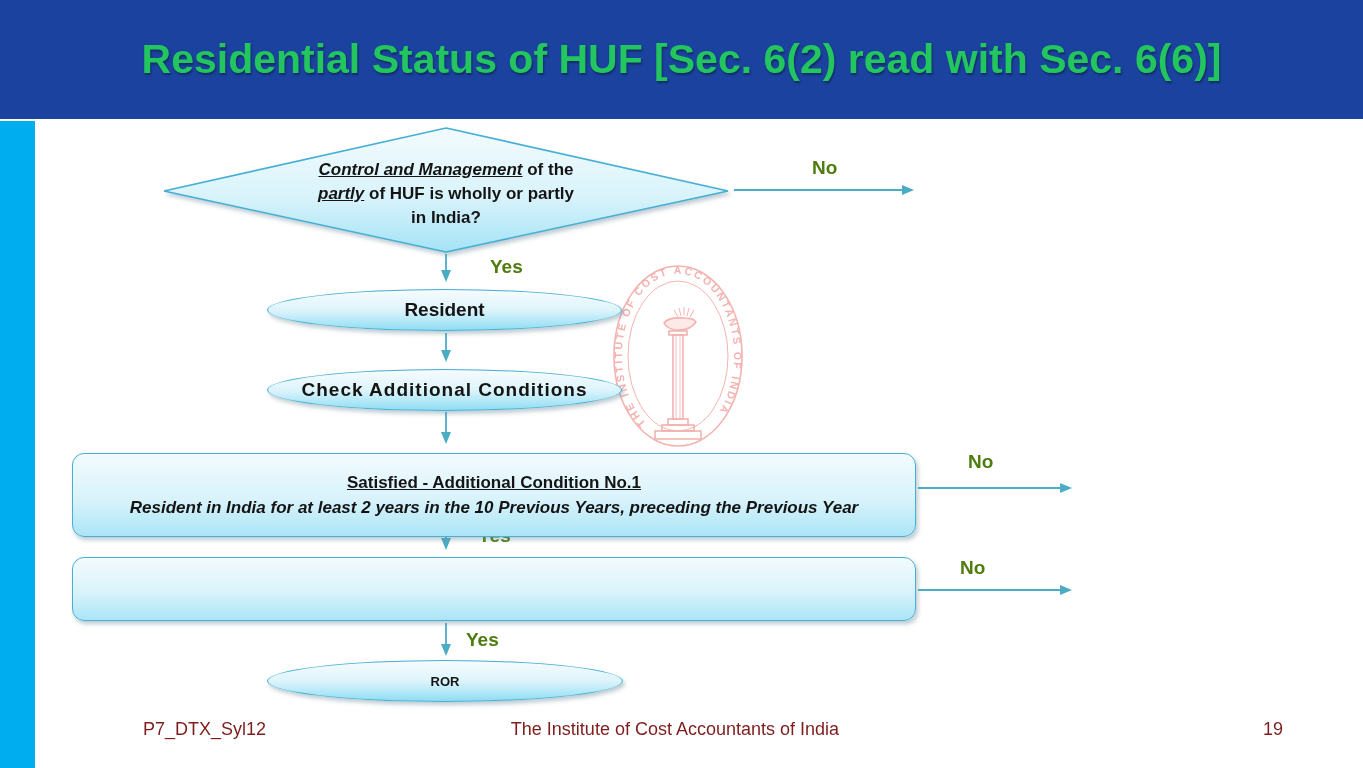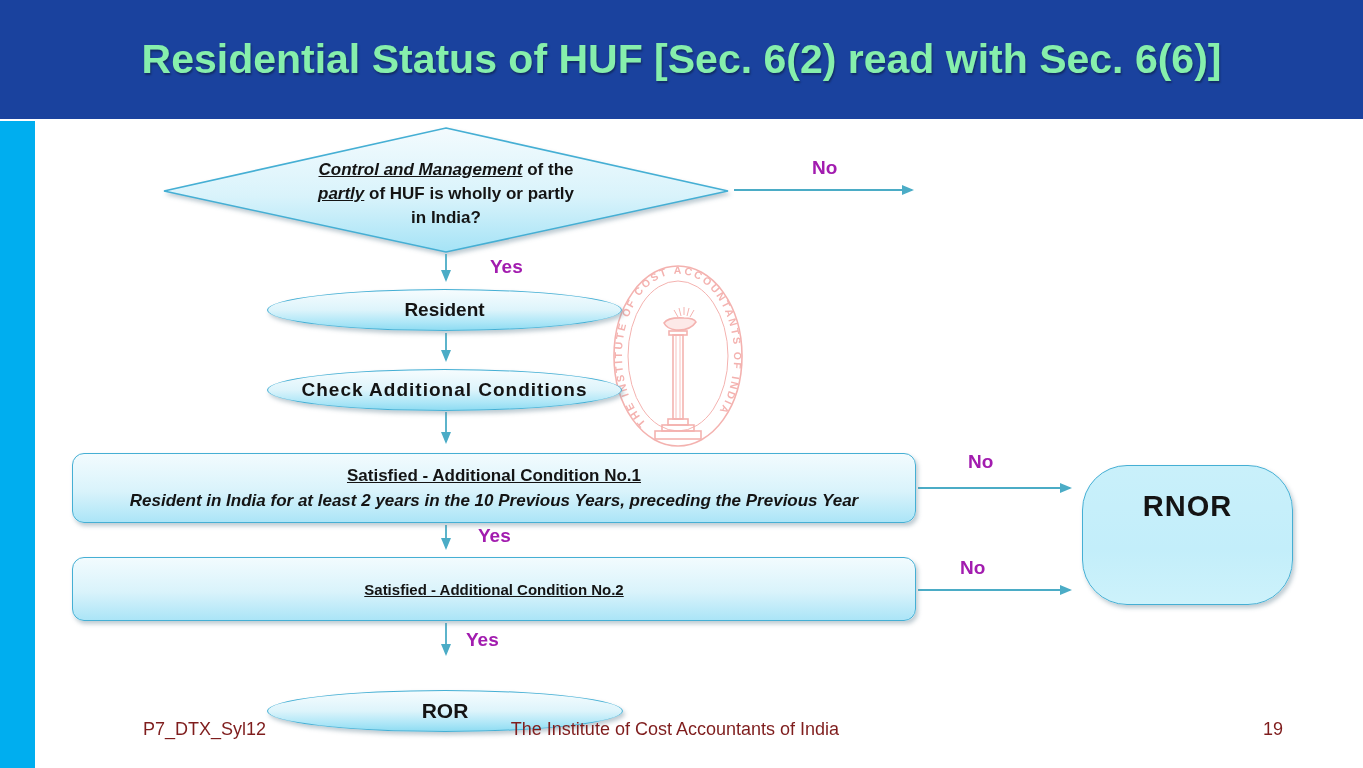--- a/index.html
+++ b/index.html
@@ -7,21 +7,21 @@
   .slide{
     position:relative; width:1363px; height:768px; background:#ffffff;
     overflow:hidden; font-family:"Liberation Sans", sans-serif;
   }
   
   .titlebar{
     position:absolute; left:0; top:0; width:1363px; height:119px;
     background:#1A429E; display:flex; align-items:center; justify-content:center;
   }
   .titlebar h1{
-    color:#86efac; font-size:41px; font-weight:bold; letter-spacing:0px;
+    color:#22c55e; font-size:41px; font-weight:bold; letter-spacing:0px;
     text-shadow:1px 2px 2px rgba(0,0,0,0.35); white-space:nowrap;
   }
   .stripe{
     position:absolute; left:0; top:121px; width:35px; height:647px; background:#00AEEF;
   }
   
   svg.connectors{ position:absolute; left:0; top:0; pointer-events:none; }
   
   .node{
     position:absolute; display:flex; align-items:center; justify-content:center;
@@ -47,21 +47,21 @@
   }
   .check-node{ letter-spacing:1px; }
   
   .diamond-text{
     position:absolute; left:314px; top:158px; width:264px;
     font-size:17px; line-height:24px; font-weight:bold; color:#141414; text-align:center;
   }
   .diamond-text .ui{ text-decoration:underline; font-style:italic; }
   
   .edge-label{
-    position:absolute; font-weight:bold; font-size:19px; color:#a21caf; white-space:nowrap;
+    position:absolute; font-weight:bold; font-size:19px; color:#4d7c0f; white-space:nowrap;
   }
   
   .watermark{ position:absolute; left:610px; top:263px; opacity:0.85; }
   
   .footer-item{ position:absolute; top:719px; color:#7f1d1d; font-size:18px; white-space:nowrap; }
   .footer-left{ left:143px; }
   .footer-center{ left:50%; transform:translateX(-52%); }
   .footer-right{ right:80px; }
 </style>
 </head>
@@ -142,30 +142,28 @@
   <div class="edge-label" style="left:478px; top:525px;">Yes</div>
   <div class="edge-label" style="left:968px; top:451px;">No</div>
   <div class="edge-label" style="left:466px; top:629px;">Yes</div>
   <div class="edge-label" style="left:960px; top:557px;">No</div>
 
 
   <div class="node ellipse" style="left:267px; top:289px; width:355px; height:42px;">Resident</div>
 
   <div class="node ellipse check-node" style="left:267px; top:369px; width:355px; height:42px;">Check Additional Conditions</div>
 
-  <div class="node condbox box1" style="left:72px; top:453px; width:844px; height:70px;">
+  <div class="node condbox box1" style="left:72px; top:453px; width:844px; height:84px;">
     <div class="cond-title">Satisfied - Additional Condition No.1</div>
     <div class="cond-body">Resident in India for at least 2 years in the 10 Previous Years, preceding the Previous Year</div>
   </div>
 
   <div class="node condbox box2" style="left:72px; top:557px; width:844px; height:64px;">
-    <div class="cond-title">Satisfied - Additional Condition No.2</div>
   </div>
 
-  <div class="node rnor" style="left:1082px; top:465px; width:211px; height:140px;">RNOR</div>
 
-  <div class="node ellipse" style="left:267px; top:690px; width:356px; height:42px; font-size:21px;">ROR</div>
+  <div class="node ellipse" style="left:267px; top:660px; width:356px; height:42px; font-size:13px;">ROR</div>
 
   <div class="footer-item footer-left">P7_DTX_Syl12</div>
   <div class="footer-item footer-center">The Institute of Cost Accountants of India</div>
   <div class="footer-item footer-right">19</div>
 
 </div>
 
 </body></html>

